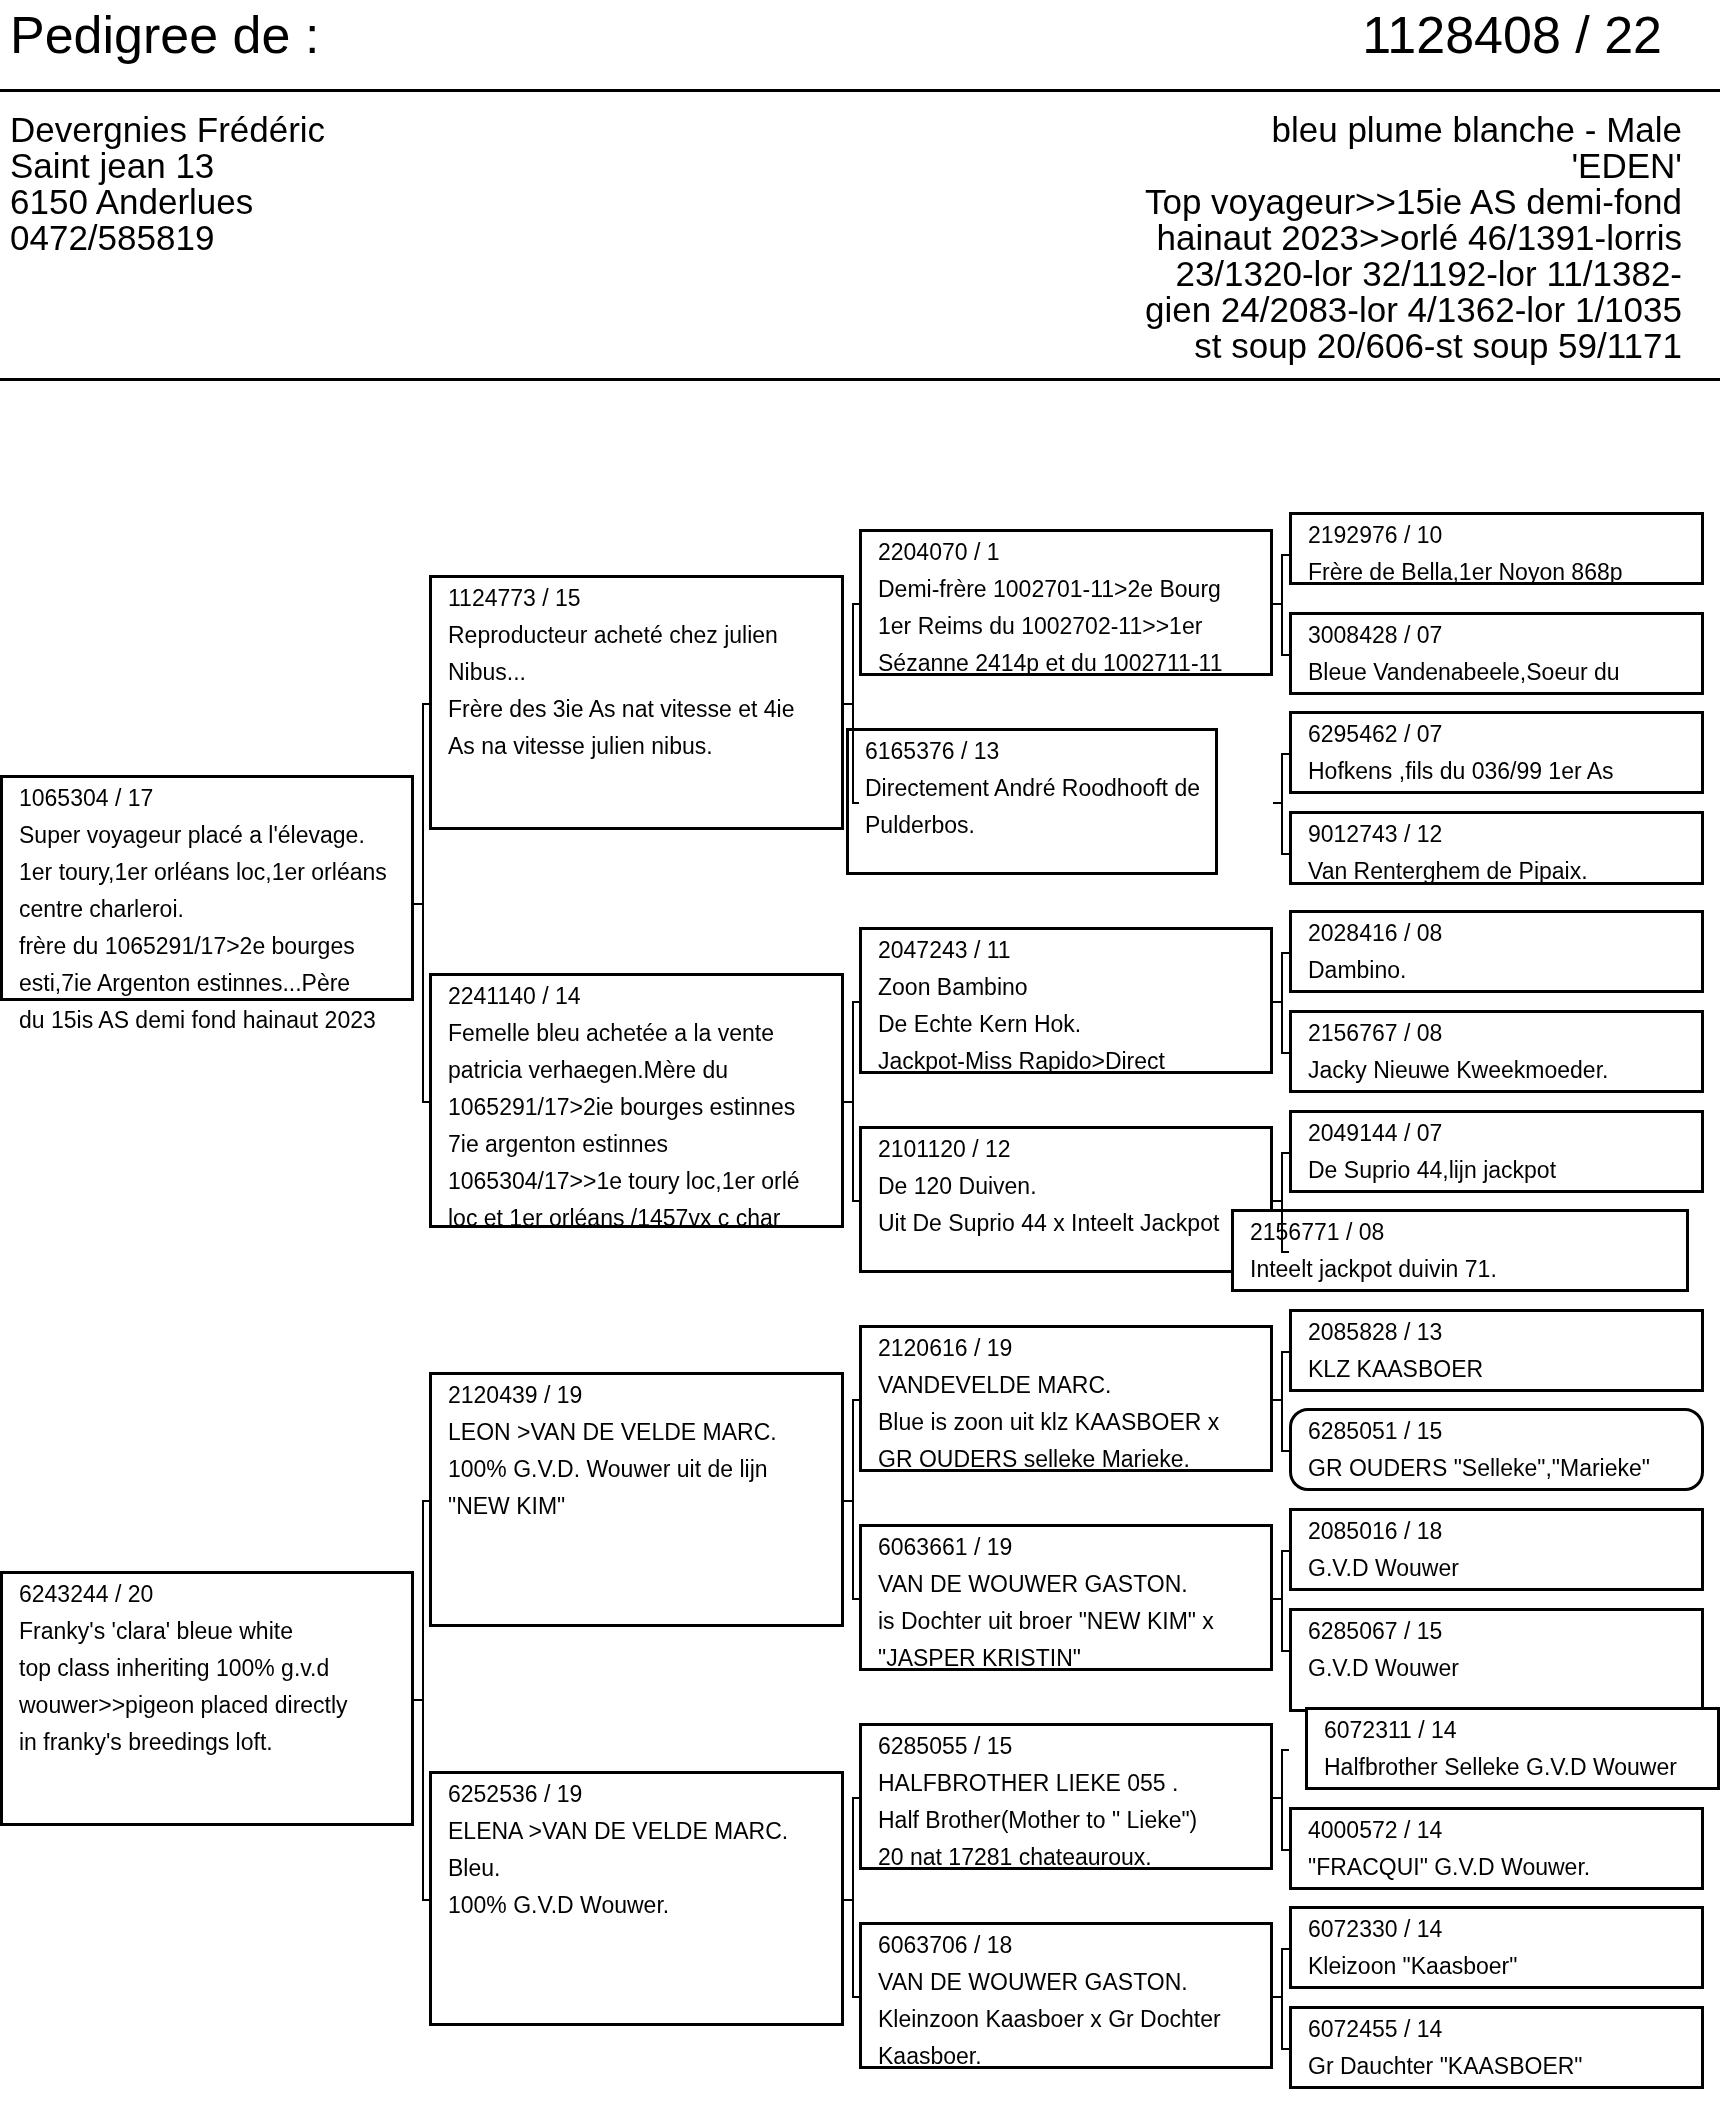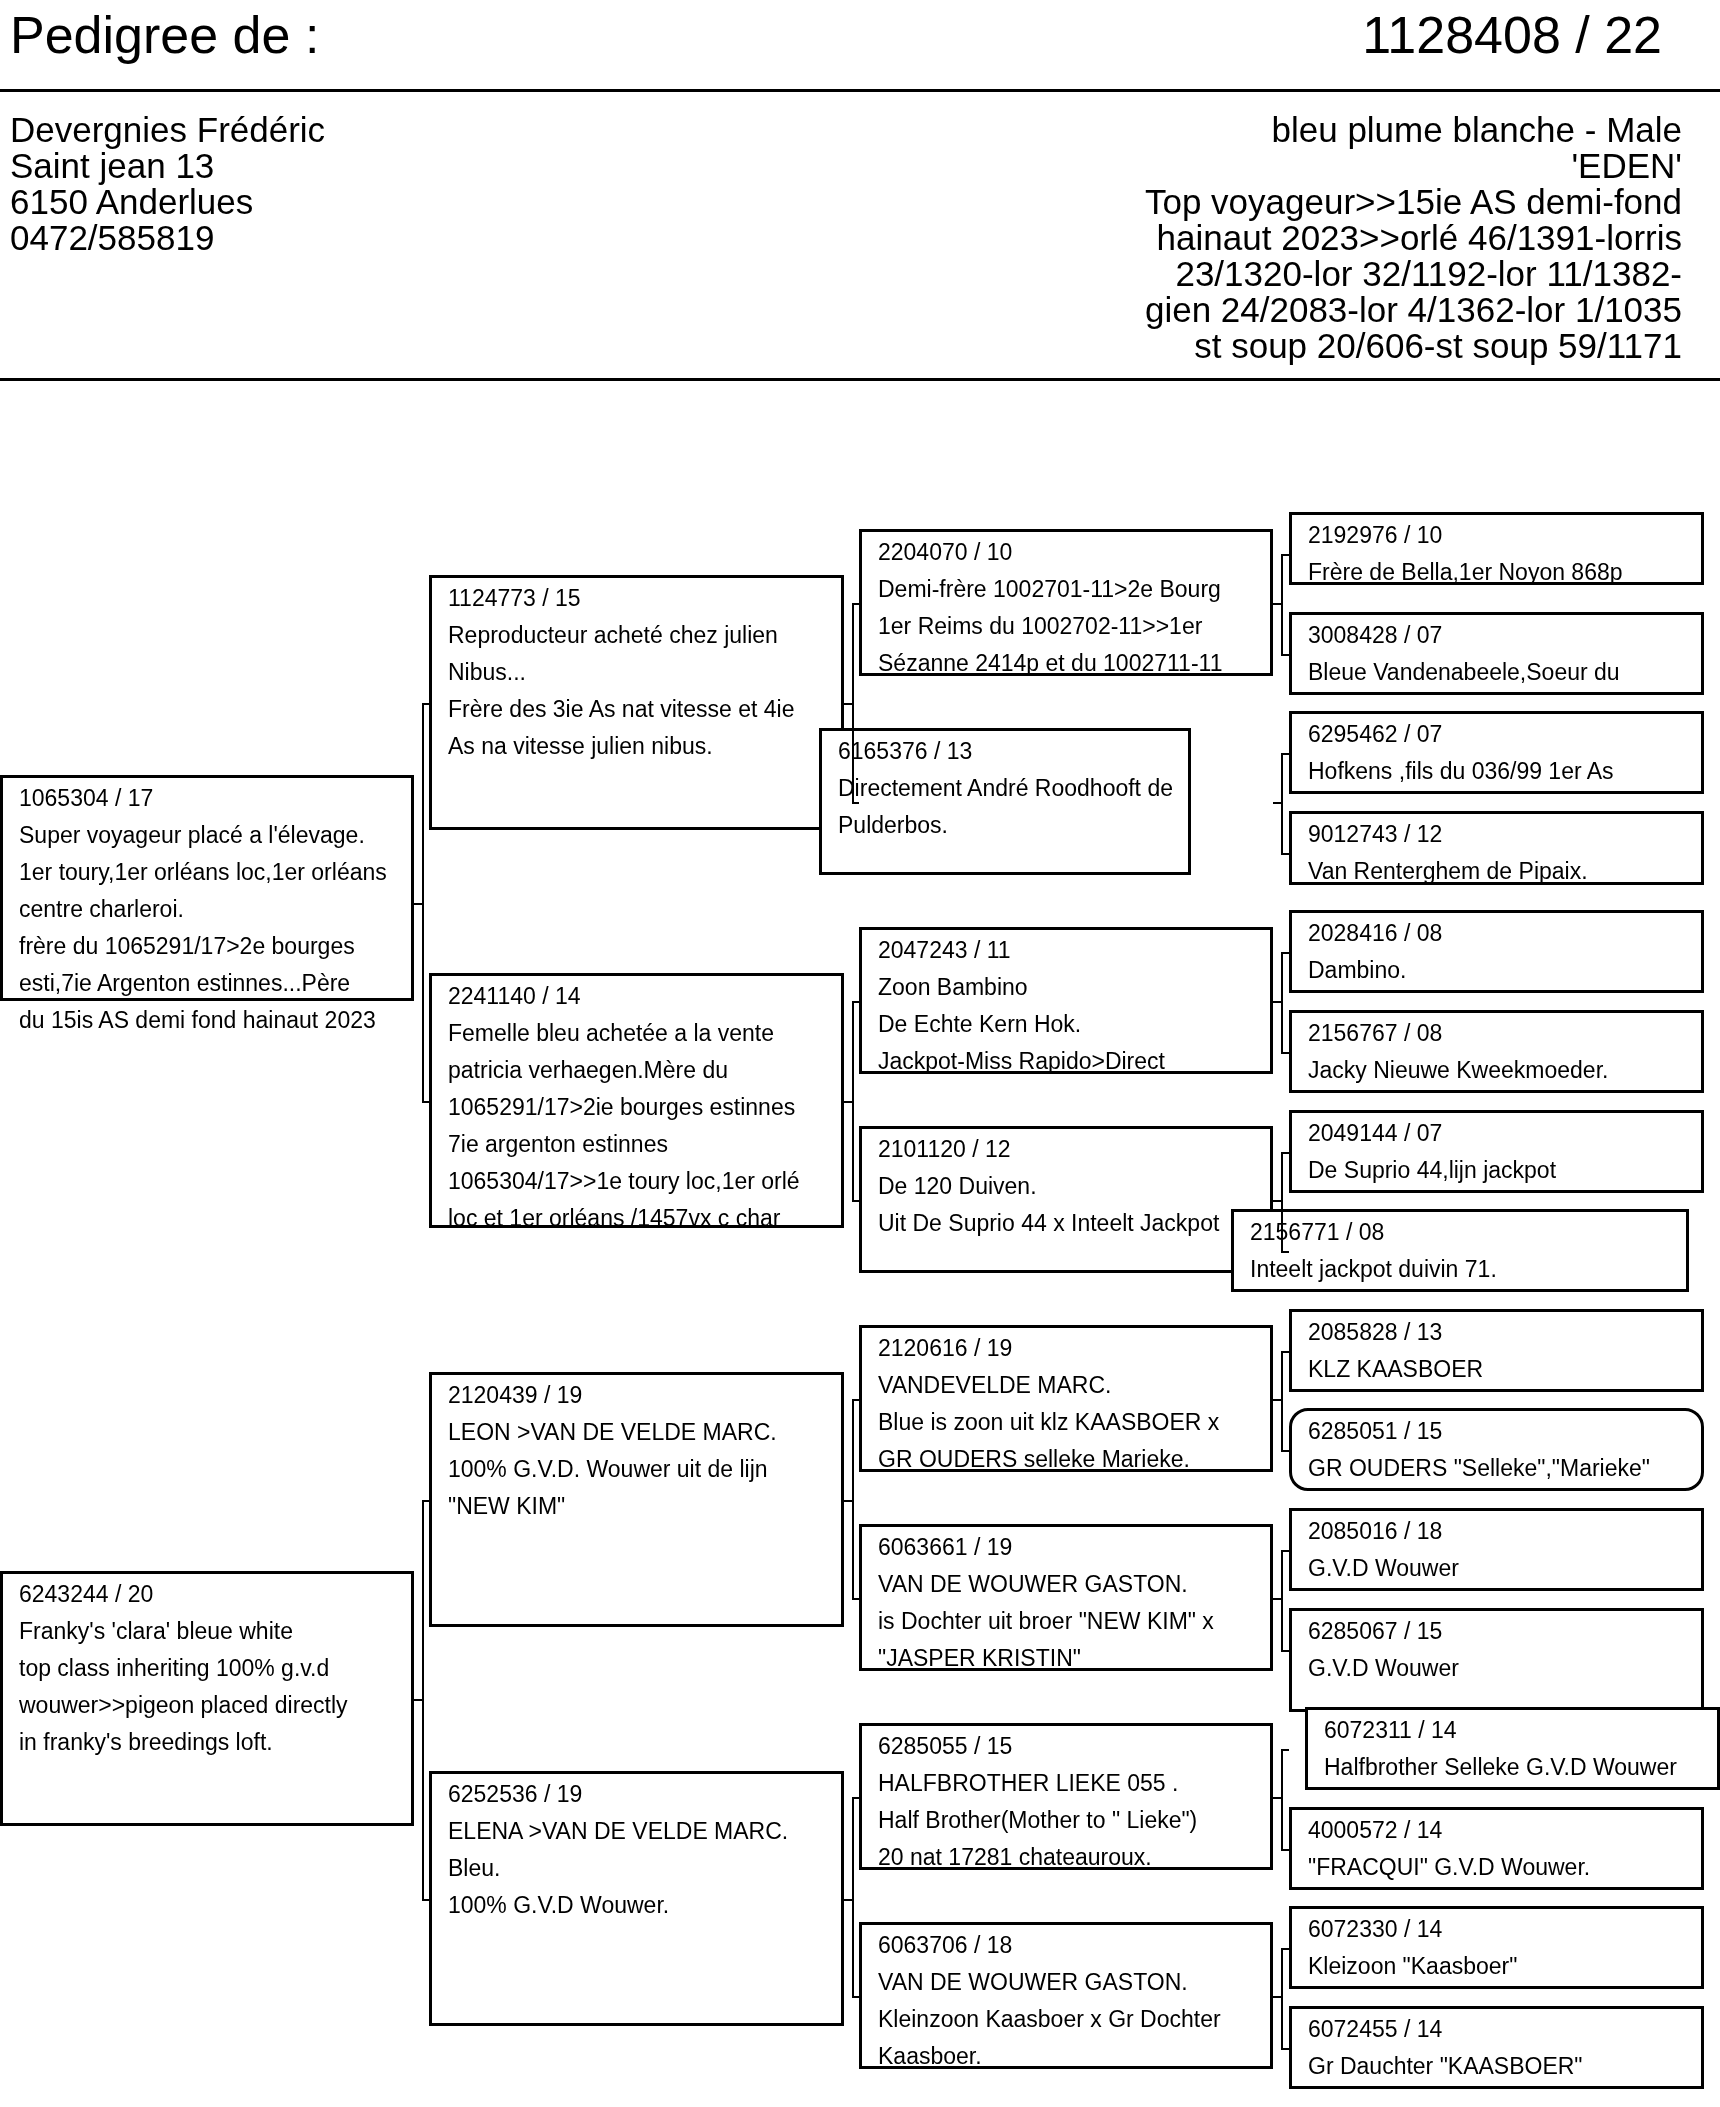--- a/index.html
+++ b/index.html
@@ -93,27 +93,27 @@
     <div class="box gen2" style="left: 429px; top: 1771px; width: 415px; height: 255px;">
       <div class="txt">
         <div>6252536 / 19</div>
         <div>ELENA &gt;VAN DE VELDE MARC.</div>
         <div>Bleu.</div>
         <div>100% G.V.D Wouwer.</div>
       </div>
     </div>
     <div class="box gen3" style="left: 859px; top: 529px; width: 414px; height: 147px;">
       <div class="txt">
-        <div>2204070 / 10</div>
+        <div>2204070 / 1</div>
         <div>Demi-frère 1002701-11&gt;2e Bourg</div>
         <div>1er Reims du 1002702-11&gt;&gt;1er</div>
         <div>Sézanne 2414p et du 1002711-11</div>
       </div>
     </div>
-    <div class="box gen3" style="left: 819px; top: 728px; width: 372px; height: 147px;">
+    <div class="box gen3" style="left: 846px; top: 728px; width: 372px; height: 147px;">
       <div class="txt">
         <div>6165376 / 13</div>
         <div>Directement André Roodhooft de</div>
         <div>Pulderbos.</div>
       </div>
     </div>
     <div class="box gen3" style="left: 859px; top: 927px; width: 414px; height: 147px;">
       <div class="txt">
         <div>2047243 / 11</div>
         <div>Zoon Bambino</div>

